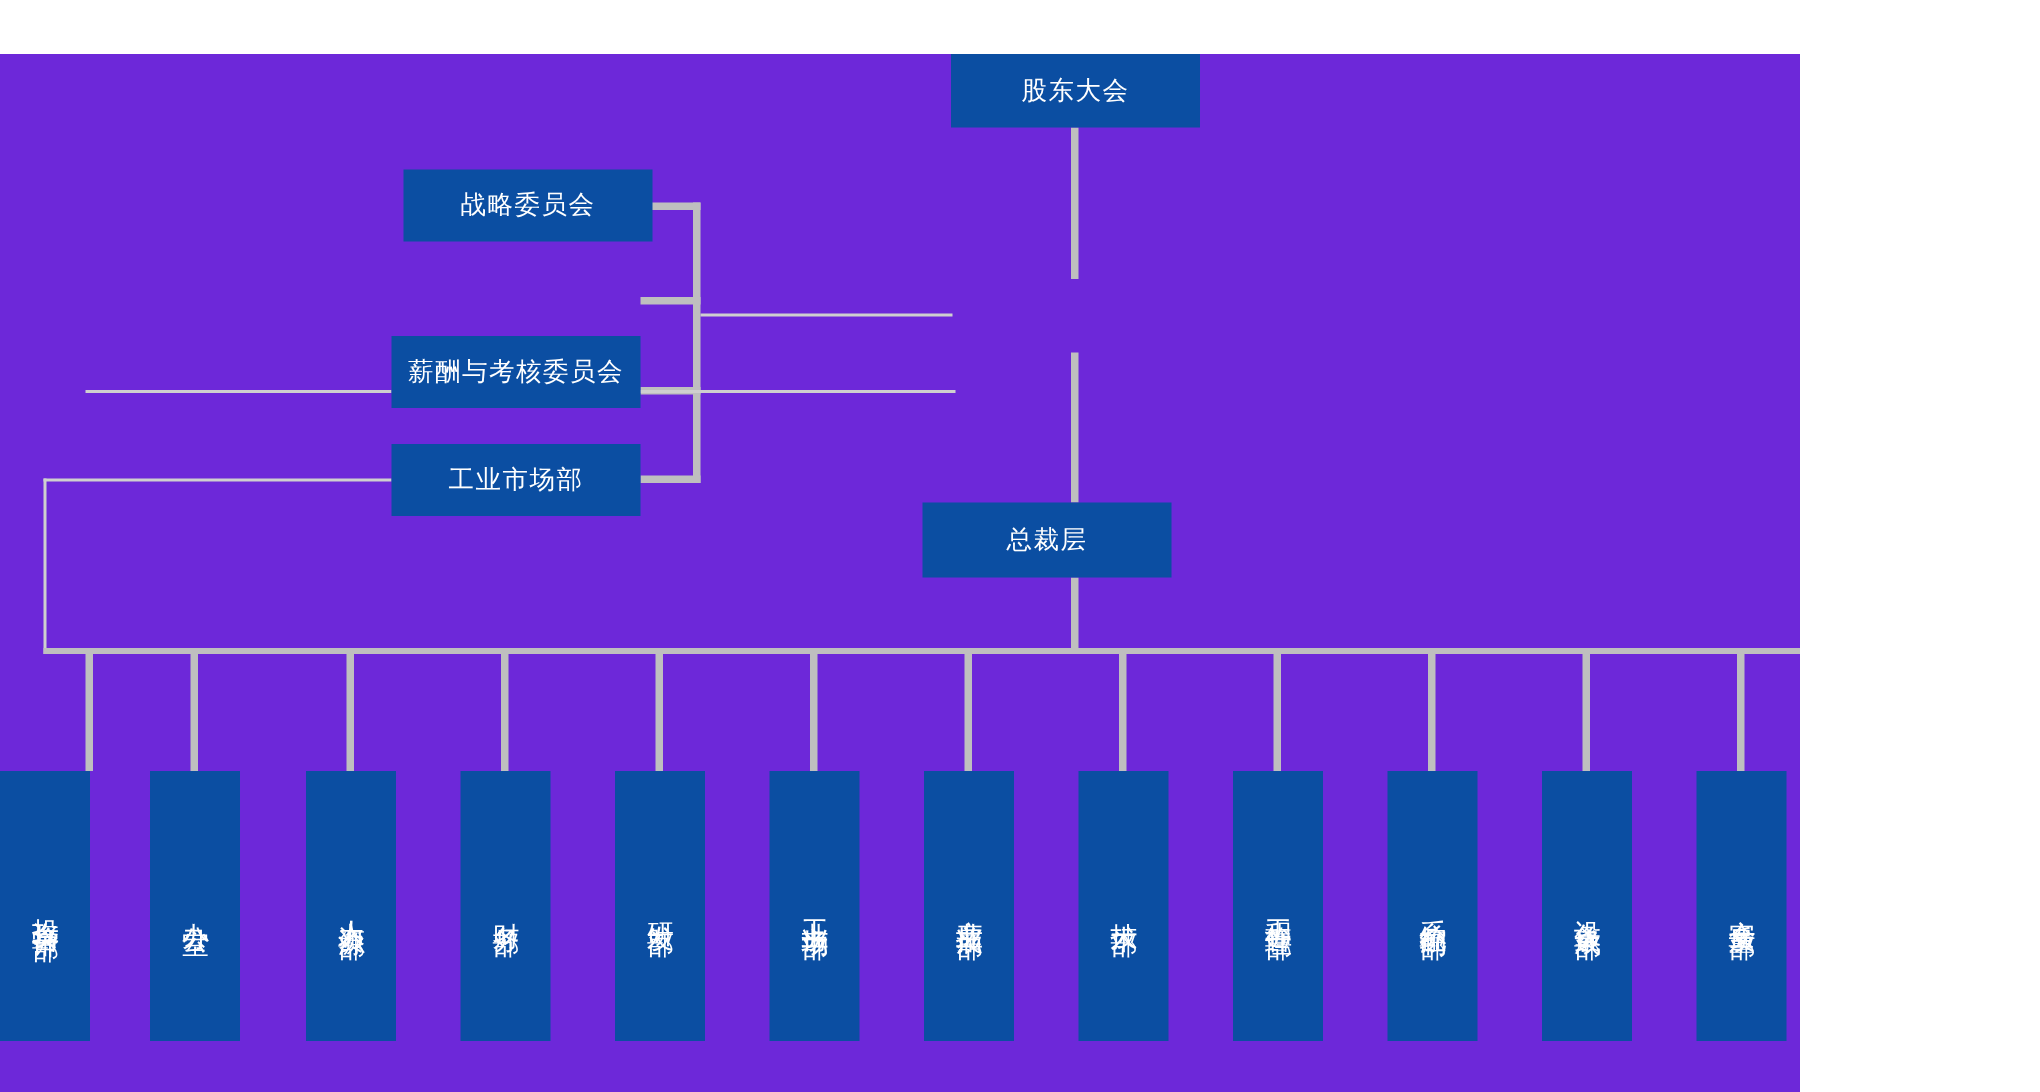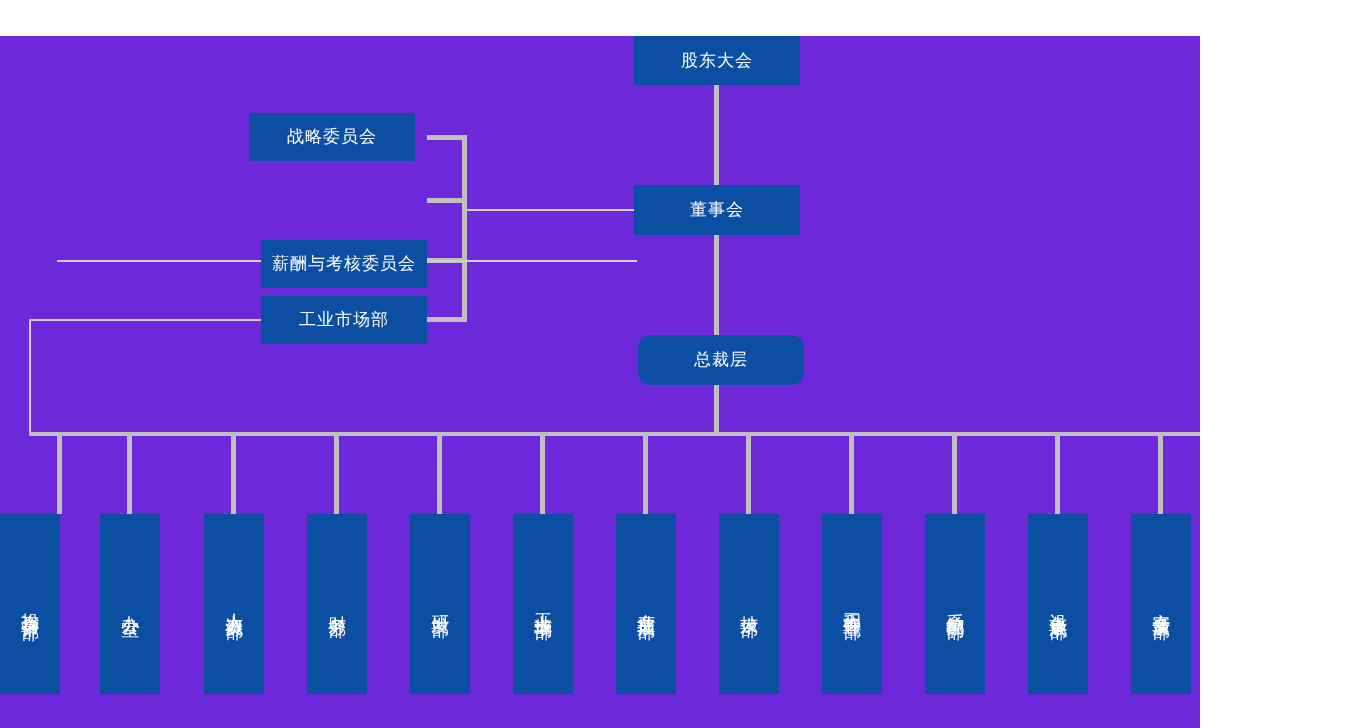--- a/index.html
+++ b/index.html
@@ -85,28 +85,27 @@
   <div class="connector" style="left:643px; top:396px; width:5px; height:82px;"></div>
   <div class="connector" style="left:746px; top:396px; width:5px; height:82px;"></div>
   <div class="connector" style="left:849px; top:396px; width:5px; height:82px;"></div>
   <div class="connector" style="left:952px; top:396px; width:5px; height:82px;"></div>
   <div class="connector" style="left:1055px; top:396px; width:5px; height:82px;"></div>
   <div class="connector" style="left:1158px; top:396px; width:5px; height:82px;"></div>
   <div class="connector" style="left:1270px; top:396px; width:5px; height:82px;"></div>
 
   <div class="node" style="left:634px; top:0px; width:166px; height:49px;">股东大会</div>
 
-  <div class="node" style="left:634px; top:149px; width:166px; height:50px;">董事会</div>
 
-  <div class="node" style="left:638px; top:299px; width:166px; height:50px;border-radius:13px;">总裁层</div>
+  <div class="node" style="left:615px; top:299px; width:166px; height:50px;">总裁层</div>
 
-  <div class="node" style="left:249px; top:77px; width:166px; height:48px;">战略委员会</div>
+  <div class="node" style="left:269px; top:77px; width:166px; height:48px;">战略委员会</div>
 
 
-  <div class="node" style="left:261px; top:204px; width:166px; height:48px;">薪酬与考核委员会</div>
+  <div class="node" style="left:261px; top:188px; width:166px; height:48px;">薪酬与考核委员会</div>
 
   <div class="node" style="left:261px; top:260px; width:166px; height:48px;">工业市场部</div>
 
   <div class="node vertical" style="left:0px; top:478px; width:60px; height:180px;">投资与审计部</div>
 
   <div class="node vertical" style="left:100px; top:478px; width:60px; height:180px;">办公室</div>
 
   <div class="node vertical" style="left:204px; top:478px; width:60px; height:180px;">人力资源部</div>
 
   <div class="node vertical" style="left:307px; top:478px; width:60px; height:180px;">财务部</div>

